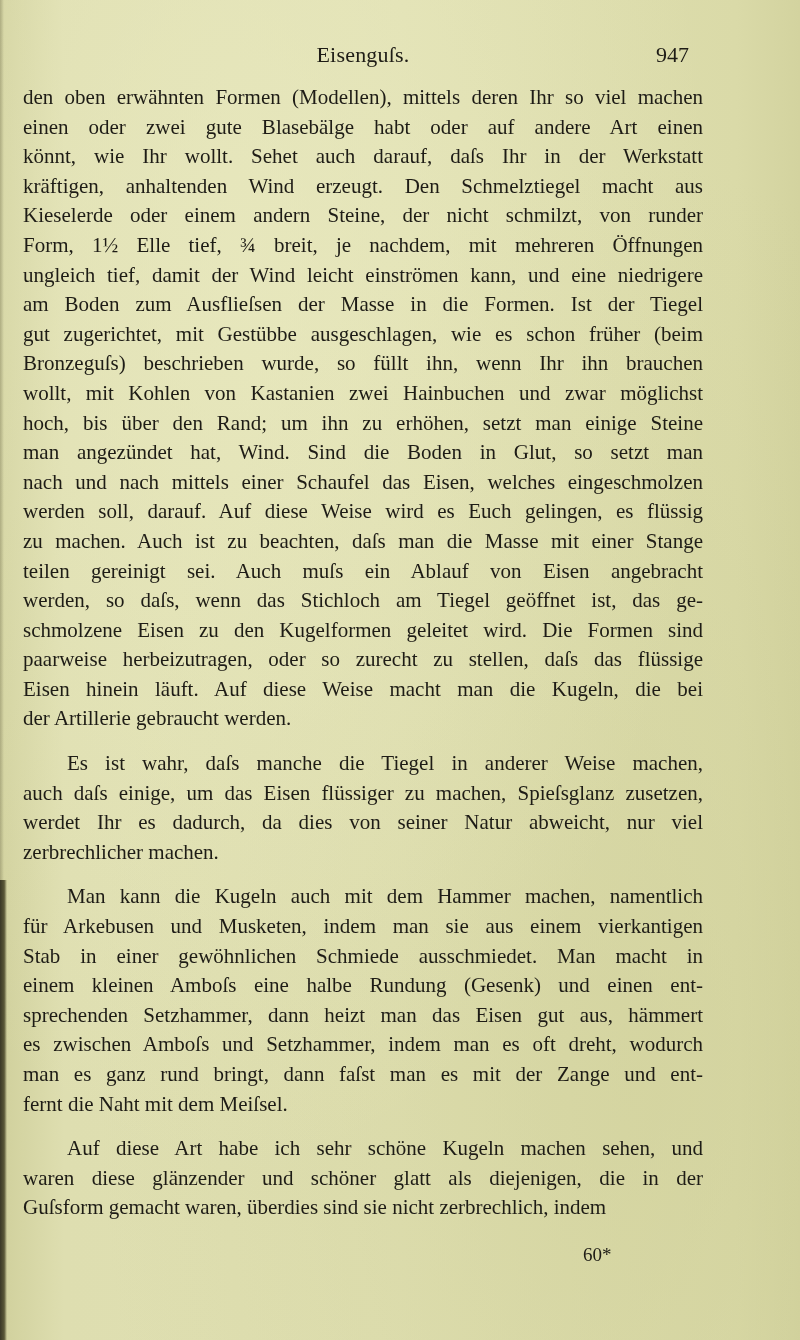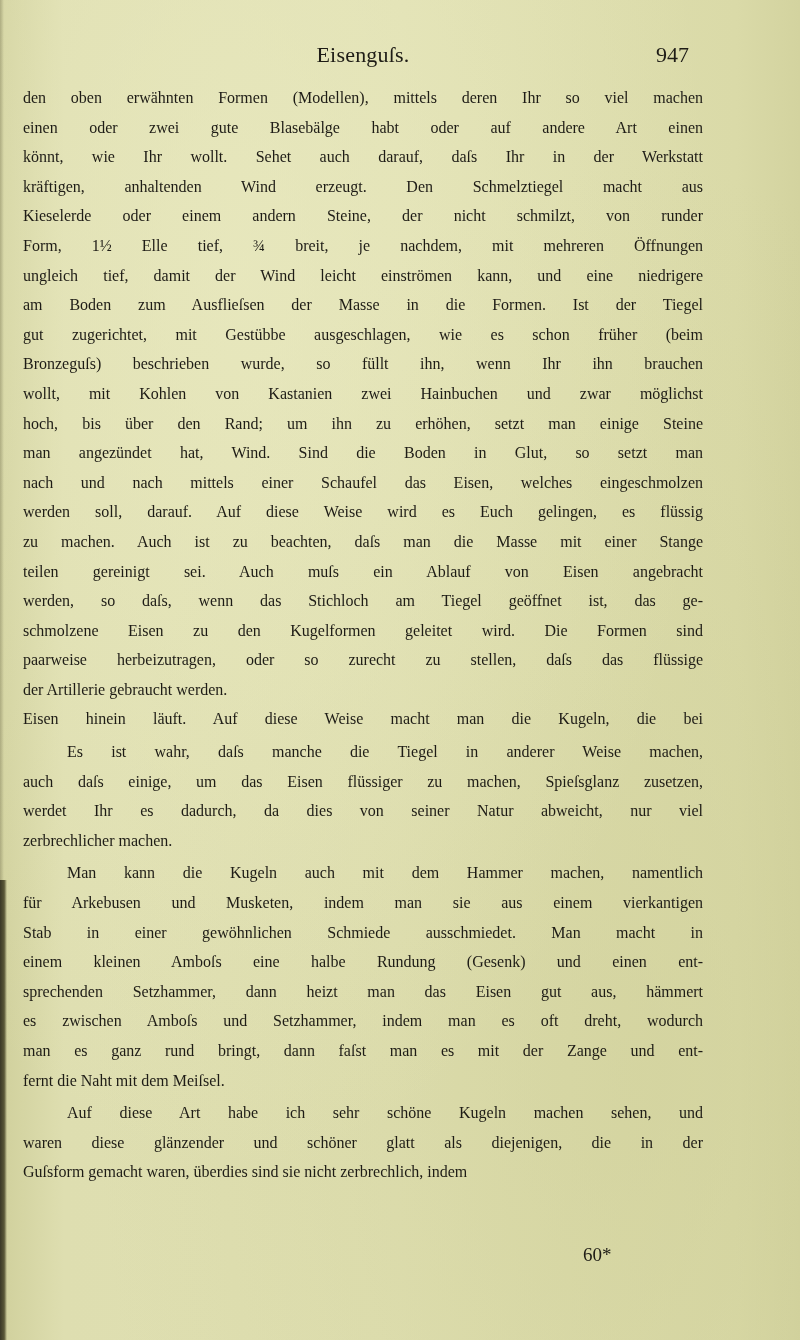--- a/index.html
+++ b/index.html
@@ -59,35 +59,36 @@
     .page-number {
       position: absolute;
       right: 14px;
       top: 0;
     }
     .body-text {
       position: absolute;
       top: 83px;
       left: 0;
       width: 680px;
-      font-size: 16px;
+      font-size: 21px;
       line-height: 29.6px;
     }
     .line {
       display: block;
       white-space: nowrap;
       text-align: justify;
       text-align-last: justify;
       height: 29.6px;
     }
     .line.last {
       text-align-last: left;
     }
     .line.indent {
       padding-left: 44px;
+      margin-top: 12px;
     }
     .para-gap {
       height: 3px;
     }
     .signature {
       position: absolute;
       top: 1244px;
       left: 0;
       width: 680px;
       font-size: 19px;
@@ -124,22 +125,22 @@
         <span class="line">wollt, mit Kohlen von Kastanien zwei Hainbuchen und zwar möglichst</span>
         <span class="line">hoch, bis über den Rand; um ihn zu erhöhen, setzt man einige Steine</span>
         <span class="line">man angezündet hat, Wind. Sind die Boden in Glut, so setzt man</span>
         <span class="line">nach und nach mittels einer Schaufel das Eisen, welches eingeschmolzen</span>
         <span class="line">werden soll, darauf. Auf diese Weise wird es Euch gelingen, es flüssig</span>
         <span class="line">zu machen. Auch ist zu beachten, daſs man die Masse mit einer Stange</span>
         <span class="line">teilen gereinigt sei. Auch muſs ein Ablauf von Eisen angebracht</span>
         <span class="line">werden, so daſs, wenn das Stichloch am Tiegel geöffnet ist, das ge-</span>
         <span class="line">schmolzene Eisen zu den Kugelformen geleitet wird. Die Formen sind</span>
         <span class="line">paarweise herbeizutragen, oder so zurecht zu stellen, daſs das flüssige</span>
+        <span class="line">Eisen hinein läuft. Auf diese Weise macht man die Kugeln, die bei</span>
         <span class="line last">der Artillerie gebraucht werden.</span>
-        <span class="line">Eisen hinein läuft. Auf diese Weise macht man die Kugeln, die bei</span>
       </div>
       <div class="para-gap"></div>
       <div class="paragraph">
         <span class="line indent">Es ist wahr, daſs manche die Tiegel in anderer Weise machen,</span>
         <span class="line">auch daſs einige, um das Eisen flüssiger zu machen, Spieſsglanz zusetzen,</span>
         <span class="line">werdet Ihr es dadurch, da dies von seiner Natur abweicht, nur viel</span>
         <span class="line last">zerbrechlicher machen.</span>
       </div>
       <div class="para-gap"></div>
       <div class="paragraph">

